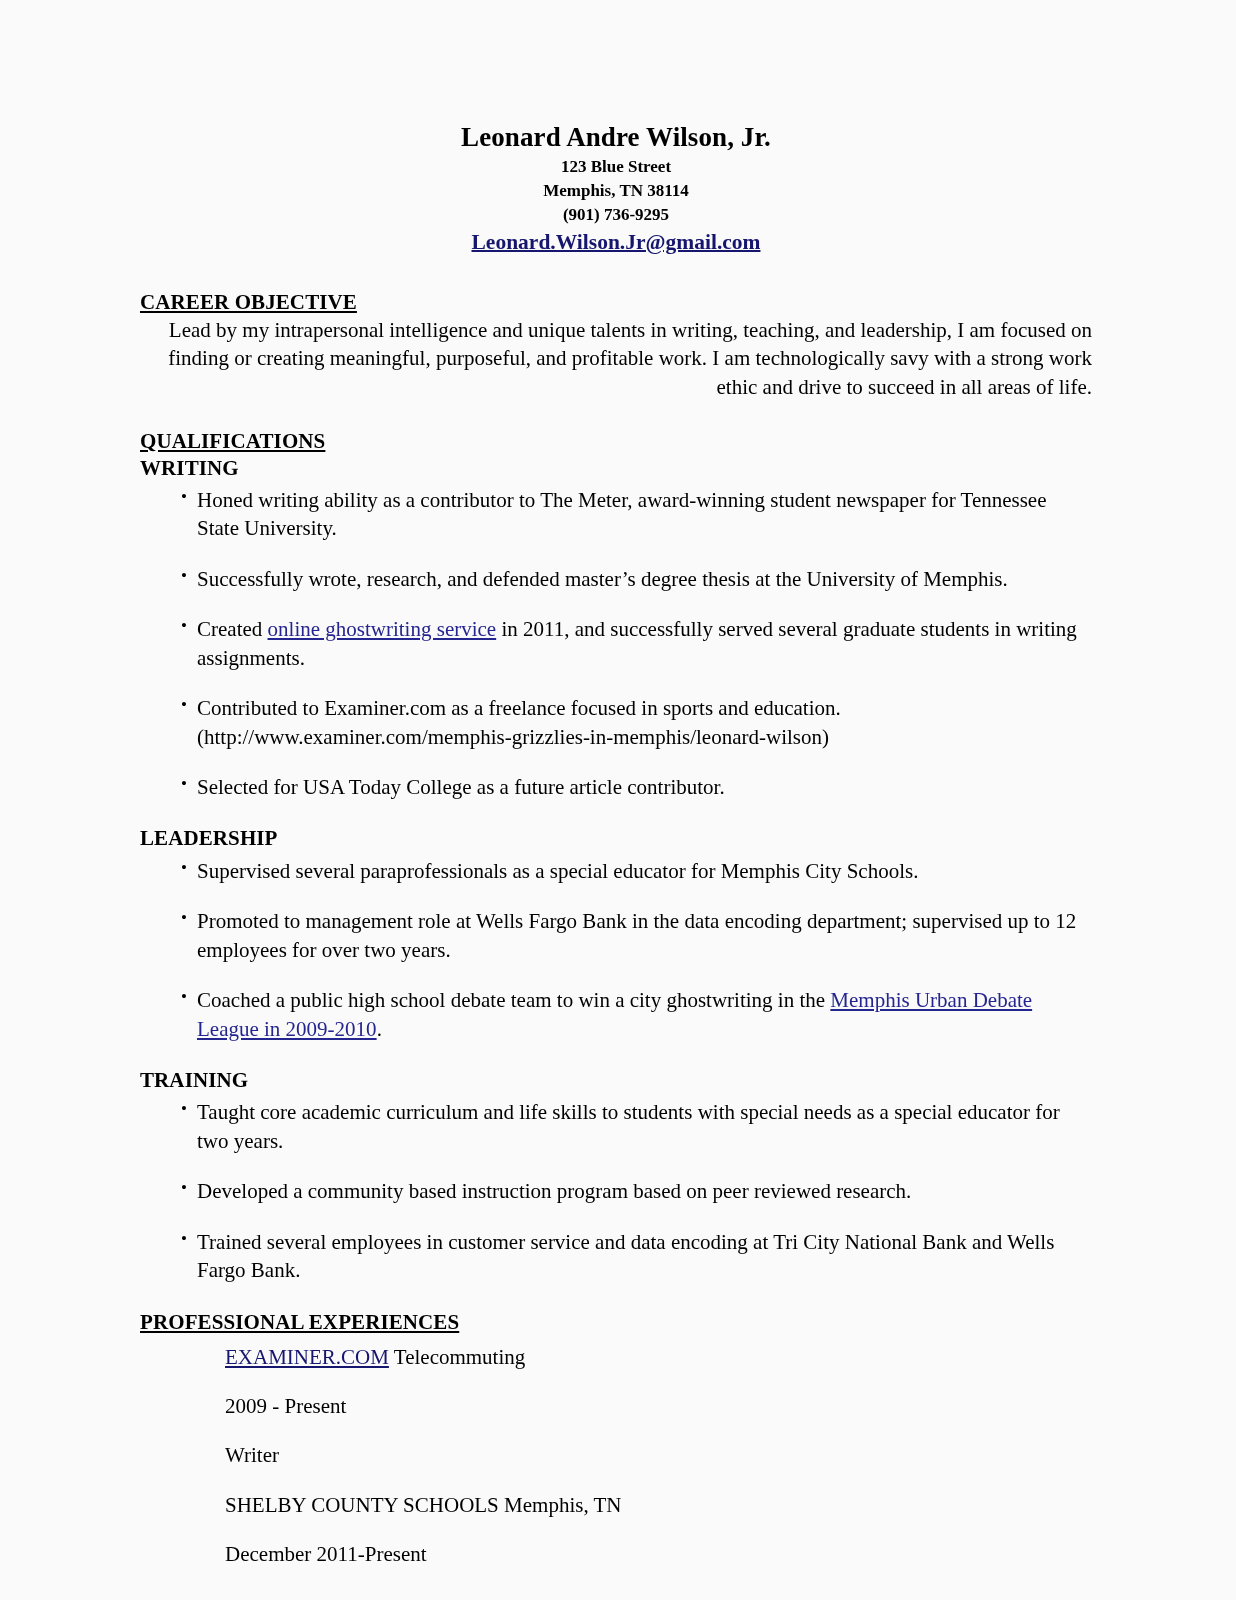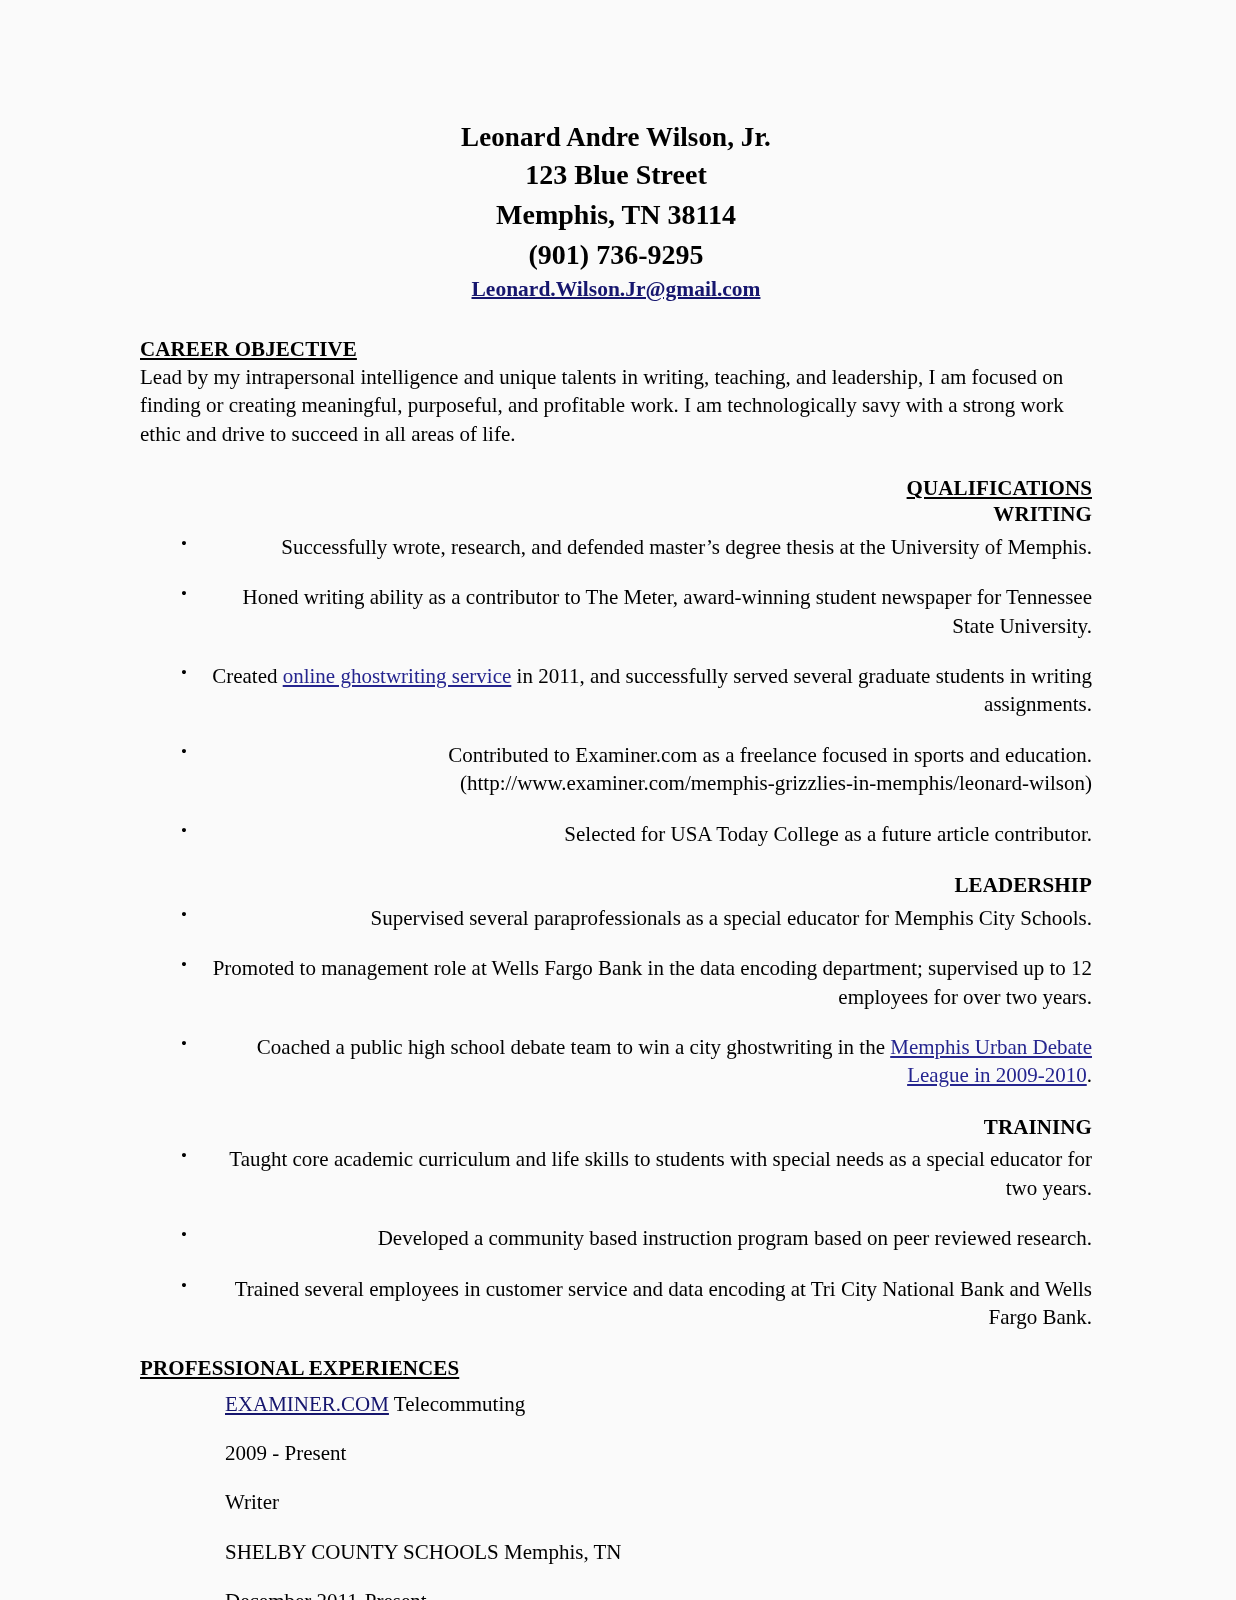--- a/index.html
+++ b/index.html
@@ -35,21 +35,21 @@
   
   .header { text-align: center; }
 
   .applicant-name {
     font-size: 27px;
     font-weight: bold;
     line-height: 1.30;
     letter-spacing: 0.1px;
   }
   .header-line {
-    font-size: 28px;
+    font-size: 17px;
     font-weight: bold;
     line-height: 1.42;
   }
   .header-email {
     font-size: 21.5px;
     font-weight: bold;
     line-height: 1.45;
     color: #16166e;
     text-decoration: underline;
     text-underline-offset: 1px;
@@ -67,29 +67,29 @@
     letter-spacing: 0.1px;
   }
   .sub-head {
     font-size: 21px;
     font-weight: bold;
     line-height: 1.3;
     letter-spacing: 0.1px;
   }
 
   .gap-before-section { margin-top: 30px; }
-  .gap-before-qual    { margin-top: 27px; text-align: right; }
+  .gap-before-qual    { margin-top: 27px; }
   .gap-before-sub     { margin-top: 24px; }
 
   
   .para {
     font-size: 21px;
     line-height: 1.355;
     margin-top: 1px;
-    text-align: left;
+    text-align: right;
   }
 
   
   .bullets {
     list-style: none;
     margin: 2px 0 0 0;
     padding: 0;
   }
   .bullets li {
     position: relative;
@@ -156,22 +156,22 @@
       <div class="para">Lead by my intrapersonal intelligence and unique talents in writing, teaching, and leadership, I am focused on finding or creating meaningful, purposeful, and profitable work. I am technologically savy with a strong work ethic and drive to succeed in all areas of life.</div>
     </div>
 
     <div class="gap-before-qual">
       <div>
         <span class="section-head">QUALIFICATIONS</span>
       </div>
 
       <div class="sub-head">WRITING</div>
       <ul class="bullets">
+          <li><span>Honed writing ability as a contributor to The Meter, award-winning student newspaper for Tennessee State University.</span></li>
           <li><span>Successfully wrote, research, and defended master’s degree thesis at the University of Memphis.</span></li>
-          <li><span>Honed writing ability as a contributor to The Meter, award-winning student newspaper for Tennessee State University.</span></li>
           <li><span>Created </span><a class="link" href="#">online ghostwriting service</a><span> in 2011, and successfully served several graduate students in writing assignments.</span></li>
           <li><span>Contributed to Examiner.com as a freelance focused in sports and education.  (http://www.examiner.com/memphis-grizzlies-in-memphis/leonard-wilson)</span></li>
           <li><span>Selected for USA Today College as a future article contributor.</span></li>
         </ul>
 
       <div class="sub-head gap-before-sub">LEADERSHIP</div>
       <ul class="bullets">
           <li><span>Supervised several paraprofessionals as a special educator for Memphis City Schools.</span></li>
           <li><span>Promoted to management role at Wells Fargo Bank in the data encoding department; supervised up to 12 employees for over two years.</span></li>
           <li><span>Coached a public high school debate team to win a city ghostwriting in the </span><a class="link" href="#">Memphis Urban Debate League in 2009-2010</a><span>.</span></li>

